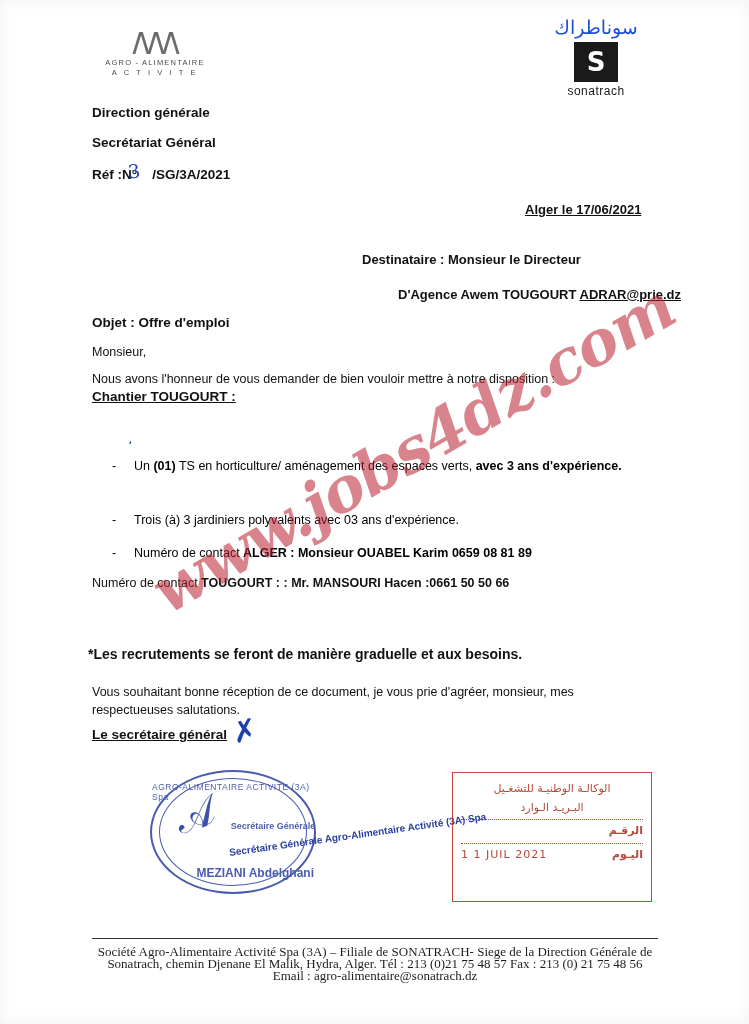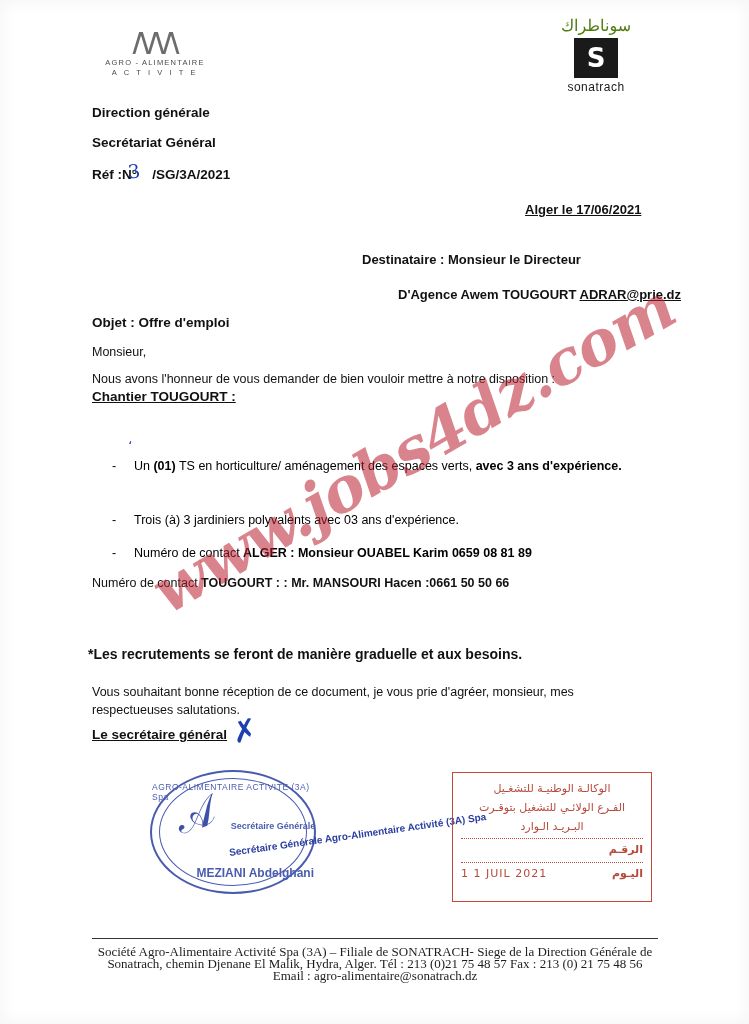--- a/index.html
+++ b/index.html
@@ -62,22 +62,22 @@
     margin-top: 1px;
   }
   .logo-son {
     position: absolute;
     right: 88px;
     top: 2px;
     width: 130px;
     text-align: center;
   }
   .logo-son .ar {
-    font-size: 16px;
-    color: #4d7c0f;
+    font-size: 19px;
+    color: #1d4ed8;
     direction: rtl;
     letter-spacing: 1px;
     font-family: Liberation Serif, serif;
   }
   .logo-son .glyph {
     margin: 3px auto 2px auto;
     width: 44px;
     height: 40px;
     background: #1a1a1a;
     color: #fff;
@@ -361,21 +361,20 @@
     <div class="mid">Secrétaire
 Générale</div>
     <div class="arc-bot">MEZIANI Abdelghani</div>
   </div>
   <div class="sign-blue">𝒜</div>
   <div class="sig-caption">Secrétaire Générale
 Agro-Alimentaire Activité (3A) Spa</div>
 
   <div class="stamp-rect">
     <div class="r">الوكالـة الوطنيـة للتشغـيل</div>
-    <div class="r">الفـرع الولائـي للتشغيل بتوقـرت</div>
     <div class="r">البـريـد الـوارد</div>
     <div class="row">
       <span class="lbl">الرقـم</span>
       <span class="val"></span>
     </div>
     <div class="row">
       <span class="lbl">اليـوم</span>
       <span class="val">1 1 JUIL 2021</span>
     </div>
   </div>

